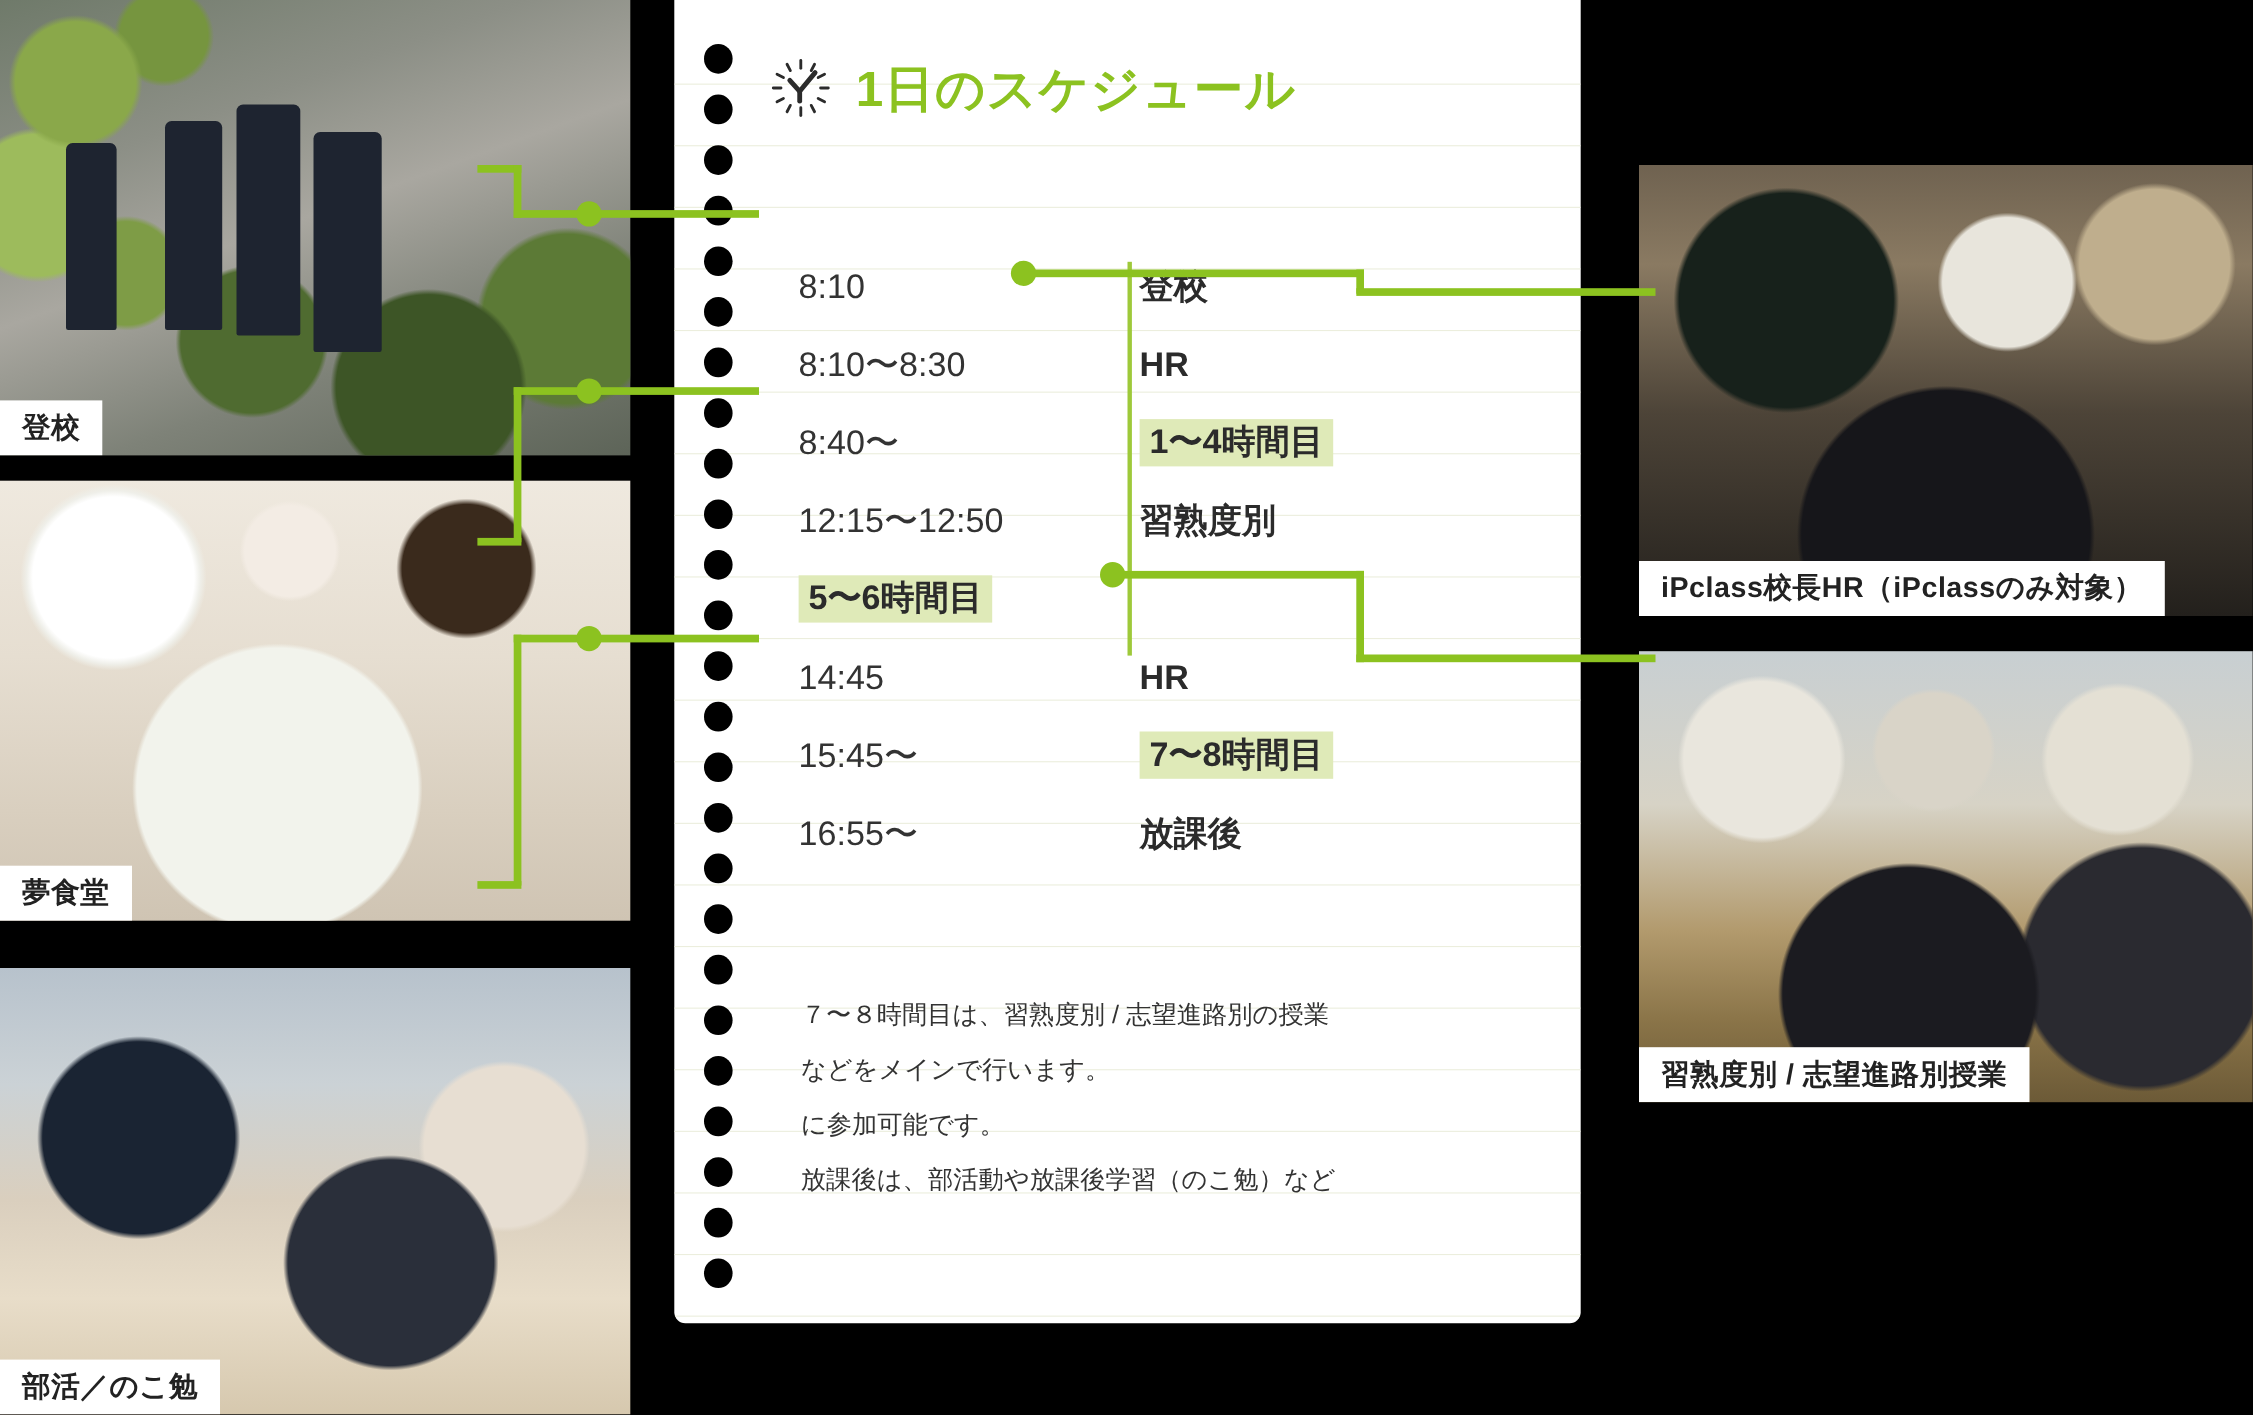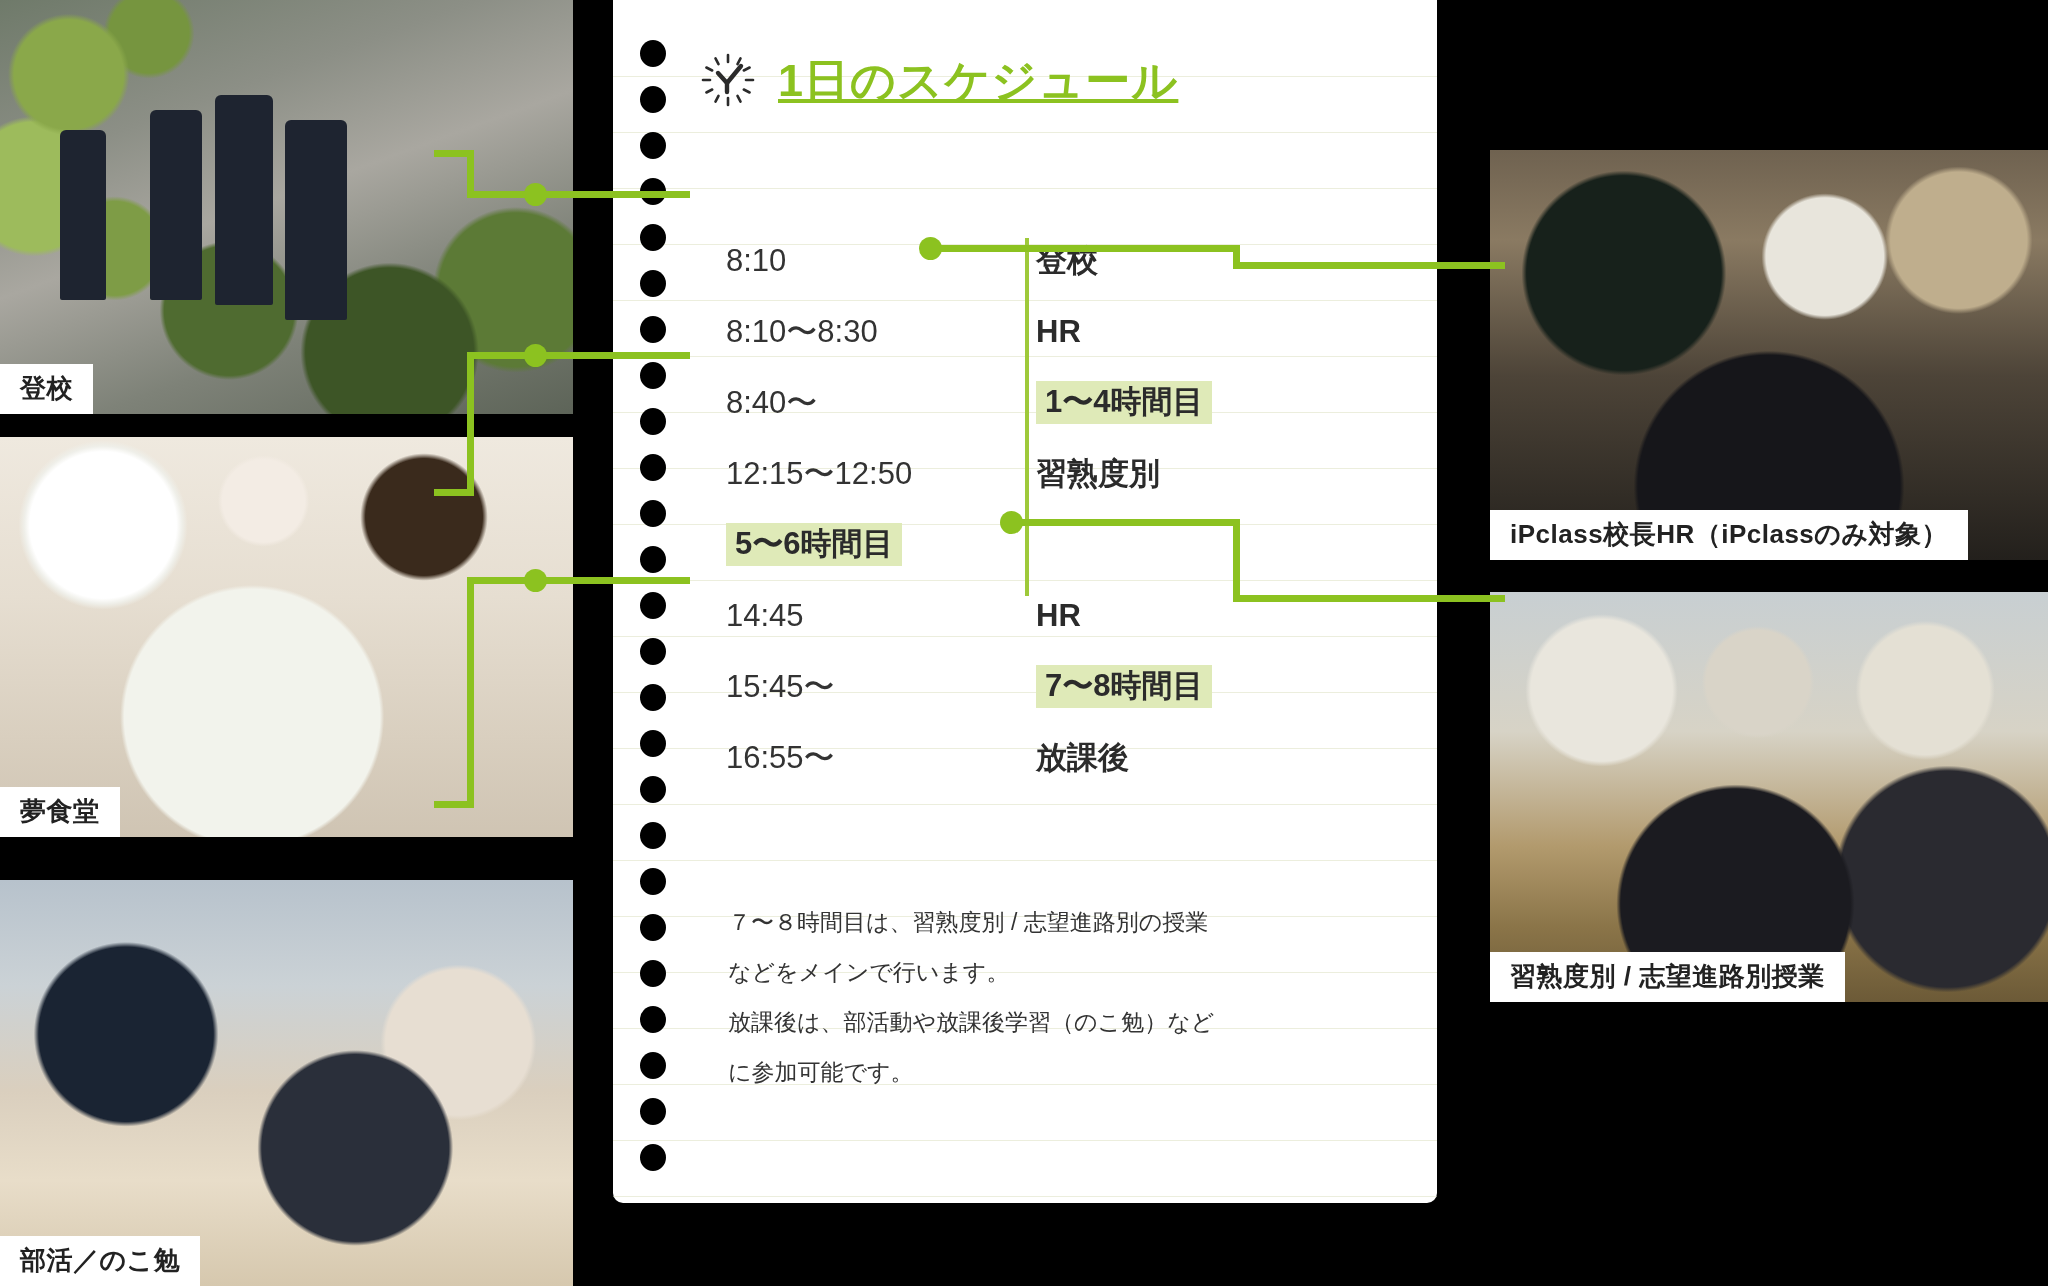--- a/index.html
+++ b/index.html
@@ -22,21 +22,21 @@
   .punch{
     position:absolute;left:0;width:26px;height:27px;border-radius:50%;
     background:#000;
   }
 
   
   #header{position:absolute;left:700px;top:52px;display:flex;align-items:center;gap:22px;z-index:6;}
   #clock-icon{width:56px;height:56px;flex:0 0 auto;}
   #page-title{
     font-size:45px;font-weight:700;color:#8cc220;letter-spacing:1px;
-    line-height:1;white-space:nowrap;text-decoration:underline;
+    line-height:1;white-space:nowrap;
   }
 
   
   #schedule{position:absolute;left:726px;top:225px;width:700px;z-index:6;}
   .srow{position:relative;height:71px;display:flex;align-items:center;}
   .stime{
     width:310px;font-size:31px;color:#333;font-weight:400;
     letter-spacing:0px;white-space:nowrap;
   }
   .sact{
@@ -237,22 +237,22 @@
     <div class="srow">
       <div class="stime">16:55〜</div>
       <div class="sact">放課後</div>
     </div>
   </div>
 <div id="divider"></div>
 
 <div id="note">
   <p>７〜８時間目は、習熟度別 / 志望進路別の授業</p>
   <p>などをメインで行います。</p>
+  <p>に参加可能です。</p>
   <p>放課後は、部活動や放課後学習（のこ勉）など</p>
-  <p>に参加可能です。</p>
 </div>
 
 <div class="photo" id="photo-commute">
   <div class="fig" style="left:150px;top:110px;width:52px;height:190px;"></div>
   <div class="fig" style="left:215px;top:95px;width:58px;height:210px;"></div>
   <div class="fig" style="left:285px;top:120px;width:62px;height:200px;"></div>
   <div class="fig" style="left:60px;top:130px;width:46px;height:170px;"></div>
   <span class="cap">登校</span>
 </div>
 

